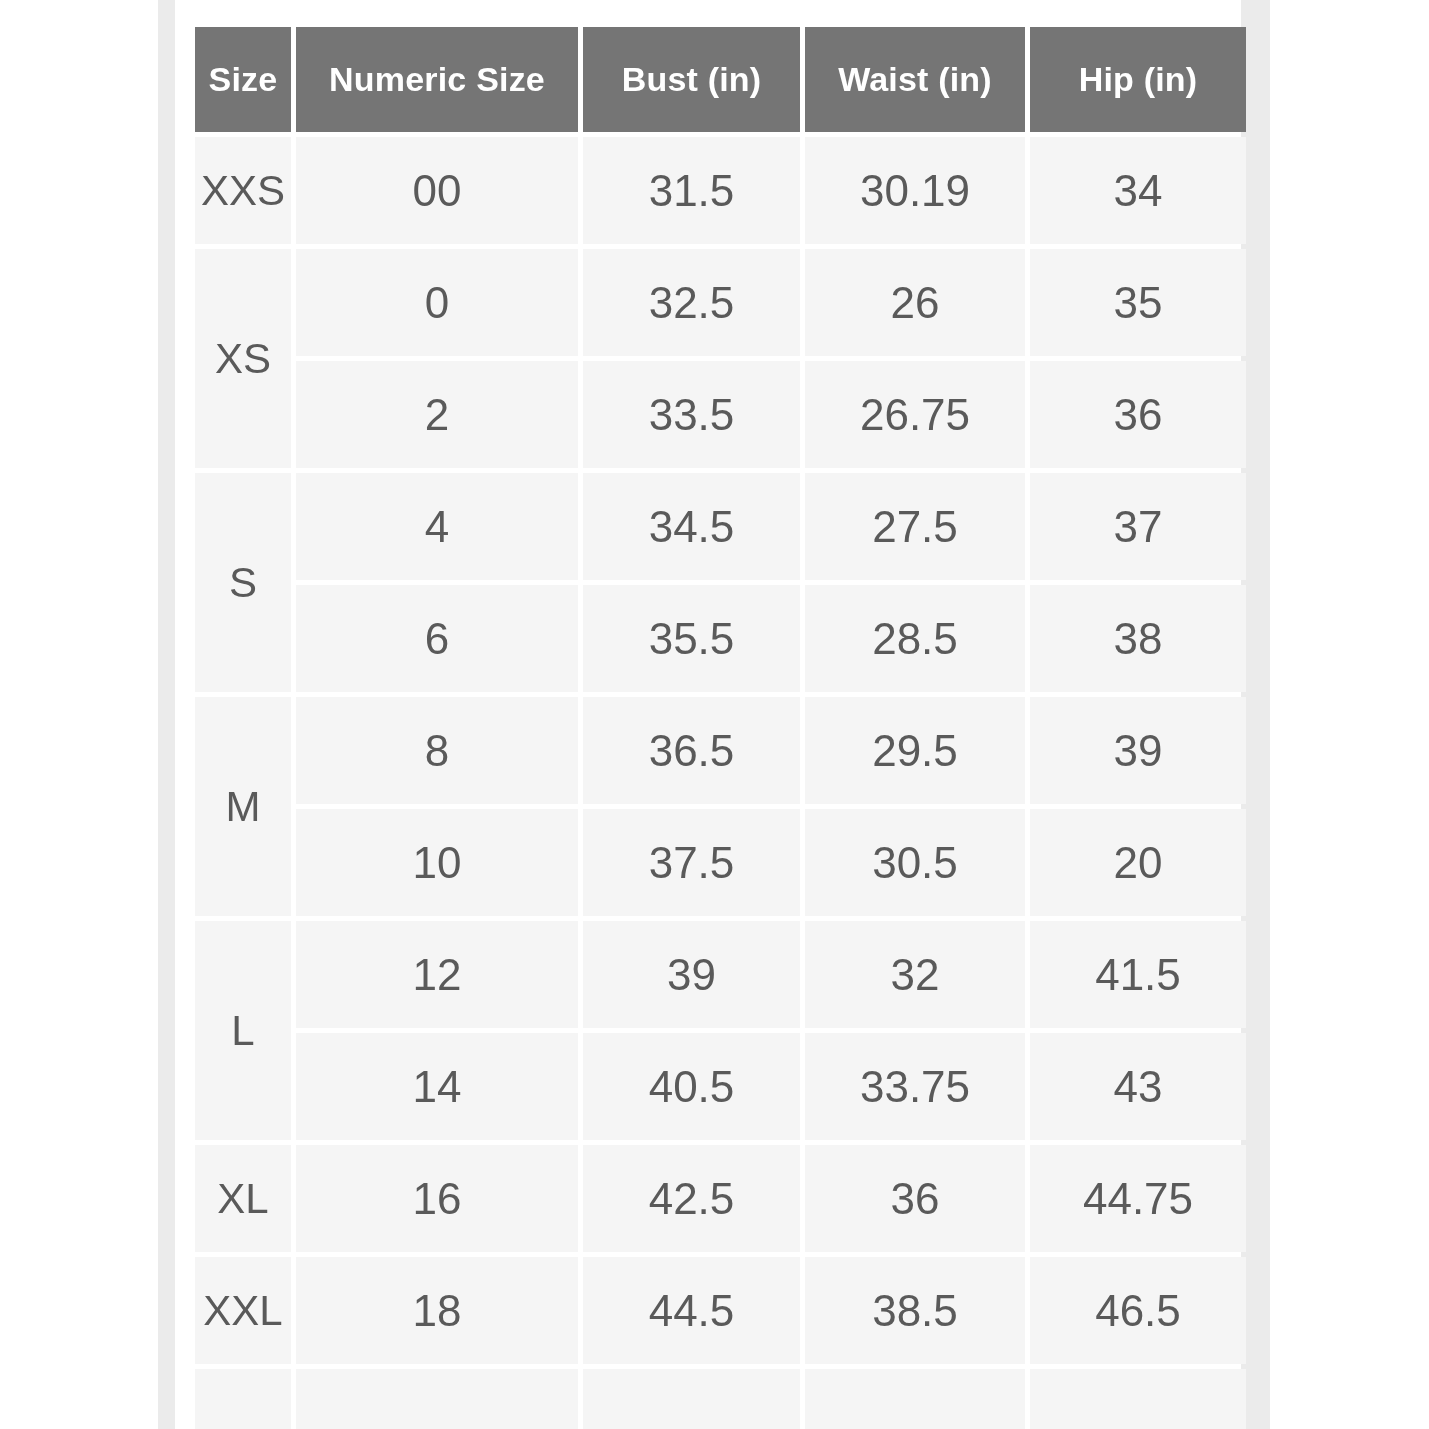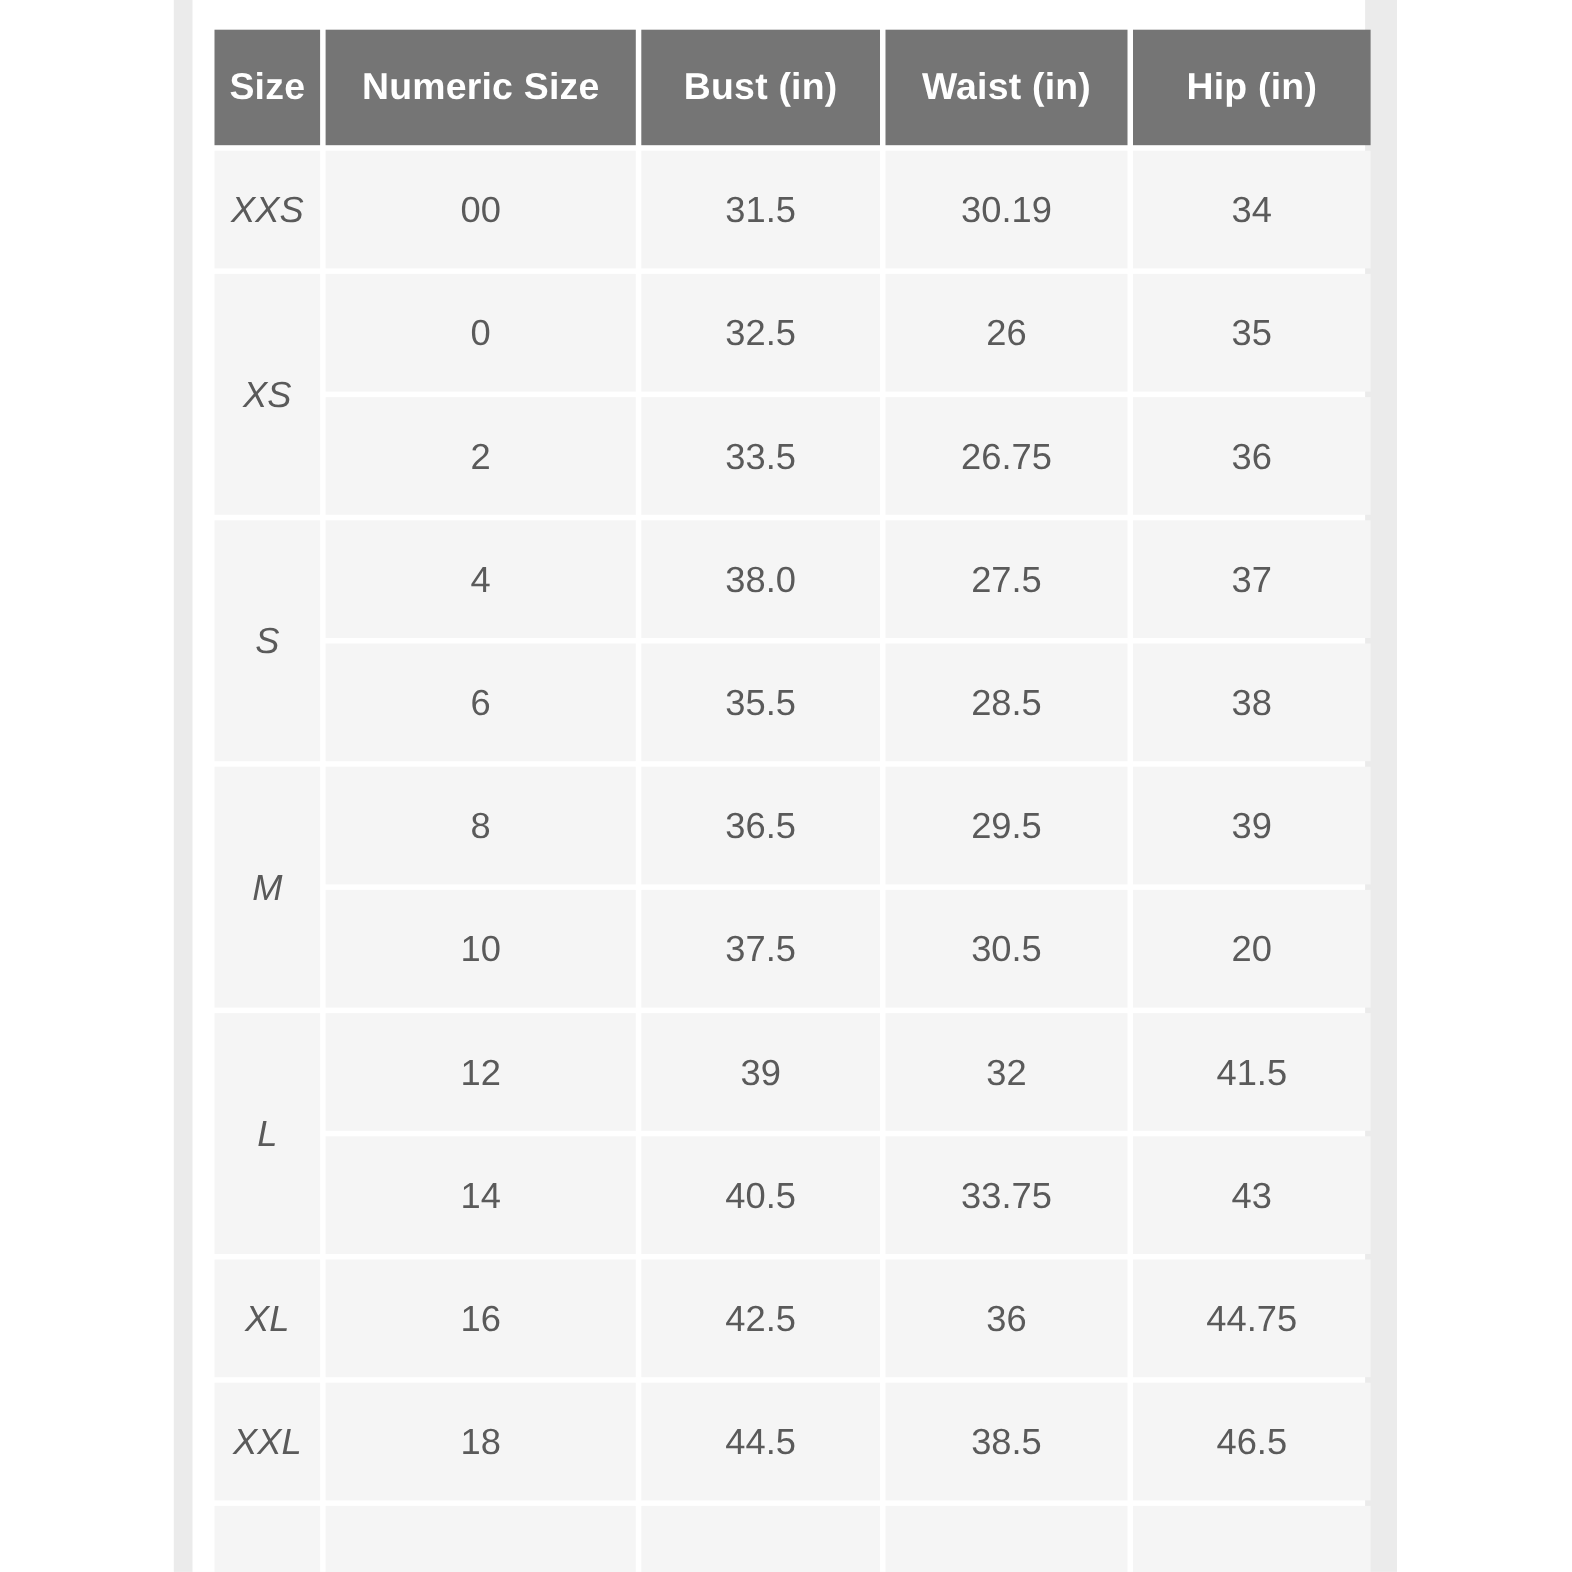--- a/index.html
+++ b/index.html
@@ -68,29 +68,28 @@
     font-size: 34px;
     font-weight: bold;
     height: 105px;
     letter-spacing: 0.2px;
   }
 
   
   .size-table tbody td {
     background: #f5f5f5;
     color: #5a5a5a;
-    font-size: 33px;
+    font-size: 44px;
     font-weight: normal;
     height: 107px;
   }
 
   
   .size-table tbody td.size-cell {
-    font-size: 33px;
-    font-style: italic;
+    font-size: 42px;
   }
 
   
   col.c-size   { width: 96px; }
   col.c-num    { width: 282px; }
   col.c-bust   { width: 217px; }
   col.c-waist  { width: 220px; }
   col.c-hip    { width: 216px; }
 </style>
 </head>
@@ -134,21 +133,21 @@
           </tr>
           <tr>
             <td>2</td>
             <td>33.5</td>
             <td>26.75</td>
             <td>36</td>
           </tr>
           <tr>
             <td class="size-cell" rowspan="2">S</td>
             <td>4</td>
-            <td>38.0</td>
+            <td>34.5</td>
             <td>27.5</td>
             <td>37</td>
           </tr>
           <tr>
             <td>6</td>
             <td>35.5</td>
             <td>28.5</td>
             <td>38</td>
           </tr>
           <tr>

